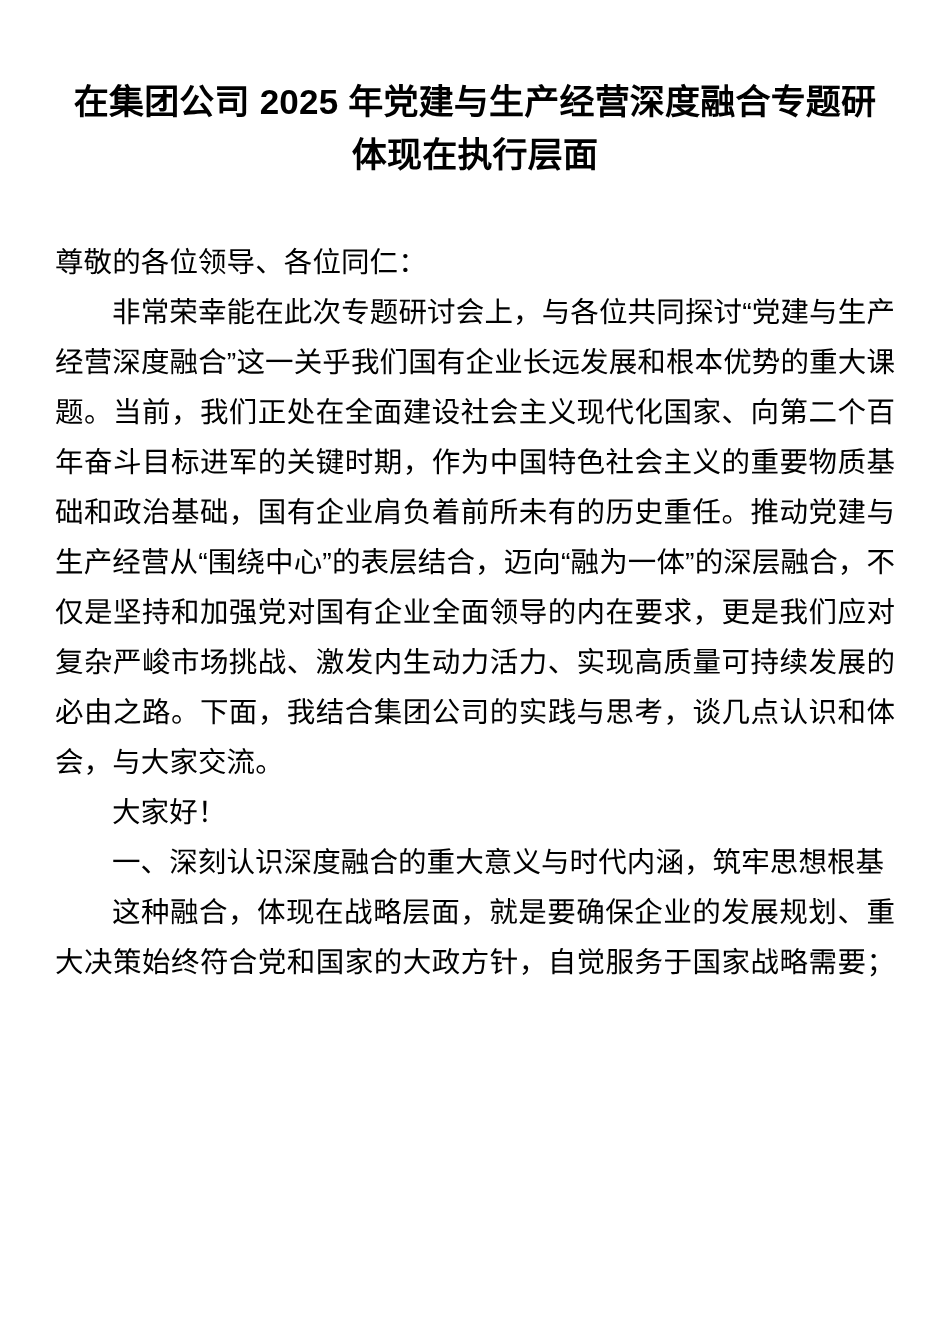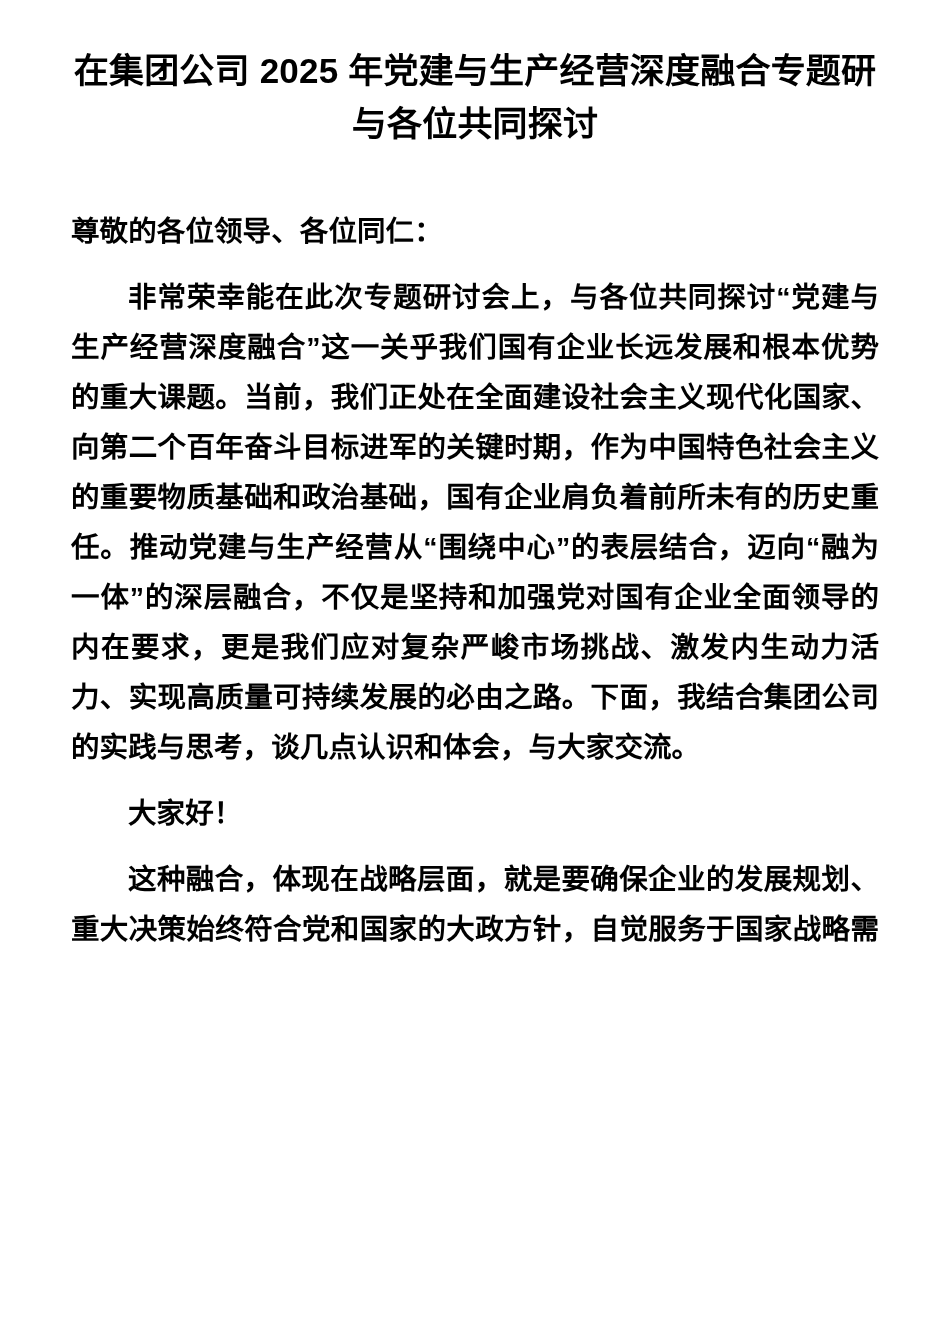--- a/index.html
+++ b/index.html
@@ -25,39 +25,39 @@
   .doc-body {
     position: absolute;
     left: 55px;
     top: 0;
     width: 840px;
   }
 
   
   .doc-title {
     margin: 0;
-    padding: 44px 6px 0 6px;
+    padding: 75px 6px 0 6px;
     text-align: center;
     font-size: 35px;
     line-height: 53px;
     font-weight: 700;
     letter-spacing: 0.2px;
     word-break: break-all;
   }
 
   
   .para {
-    margin: 16px;
+    margin: 0;
     font-size: 28.5px;
     line-height: 50px;
     text-align: justify;
     text-justify: inter-ideograph;
     word-break: break-all;
     letter-spacing: 0.1px;
-    font-weight: 700;
+    font-weight: 400;
   }
 
   .para.salutation {
     margin-top: 56px;
     text-indent: 0;
   }
 
   .para.indent {
     text-indent: 2em;
   }
@@ -72,26 +72,27 @@
     max-height: 104px;
     overflow: hidden;
   }
 </style>
 </head>
 <body>
 
 <div class="page">
   <div class="doc-body">
 
-    <h1 class="doc-title"><span>在集团公司 2025 年党建与生产经营深度融合专题研</span><br><span>与各位共同探讨</span></h1>
+    <h1 class="doc-title"><span>在集团公司 2025 年党建与生产经营深度融合专题研</span><br><span>体现在执行层面</span></h1>
 
     <p class="para salutation">尊敬的各位领导、各位同仁：</p>
 
     <p class="para indent">非常荣幸能在此次专题研讨会上，与各位共同探讨“党建与生产经营深度融合”这一关乎我们国有企业长远发展和根本优势的重大课题。当前，我们正处在全面建设社会主义现代化国家、向第二个百年奋斗目标进军的关键时期，作为中国特色社会主义的重要物质基础和政治基础，国有企业肩负着前所未有的历史重任。推动党建与生产经营从“围绕中心”的表层结合，迈向“融为一体”的深层融合，不仅是坚持和加强党对国有企业全面领导的内在要求，更是我们应对复杂严峻市场挑战、激发内生动力活力、实现高质量可持续发展的必由之路。下面，我结合集团公司的实践与思考，谈几点认识和体会，与大家交流。</p>
 
     <p class="para indent">大家好！</p>
 
+    <p class="para section-heading">一、深刻认识深度融合的重大意义与时代内涵，筑牢思想根基</p>
 
 
     <p class="para indent clipped">这种融合，体现在战略层面，就是要确保企业的发展规划、重大决策始终符合党和国家的大政方针，自觉服务于国家战略需要；体现在执行层面，</p>
 
   </div>
 </div>
 
 </body></html>

